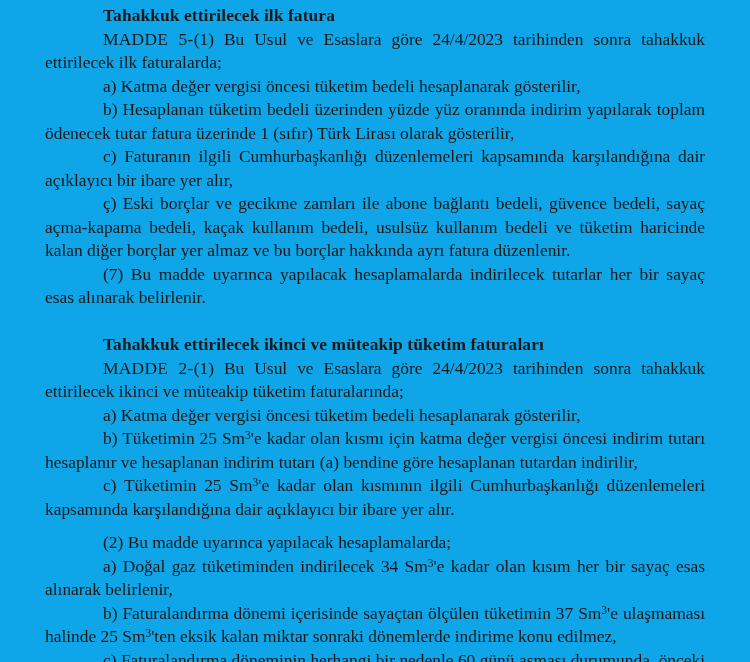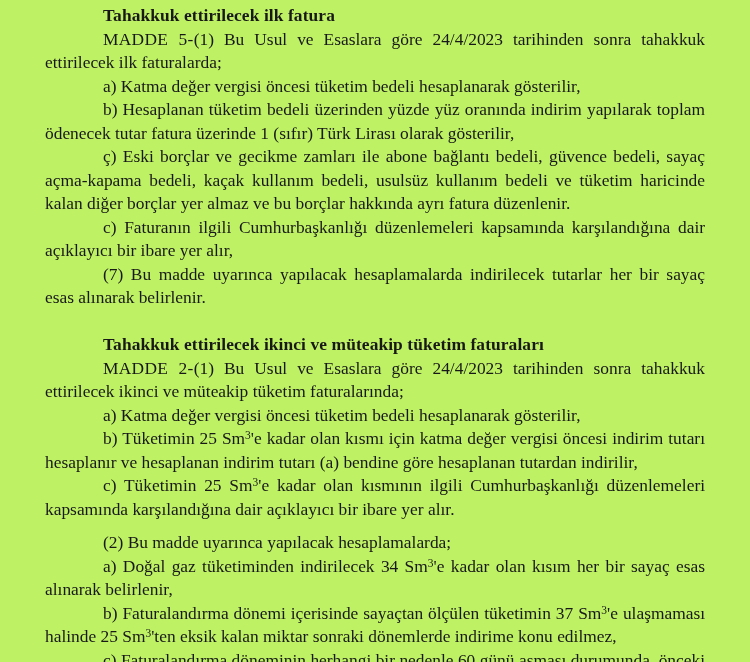--- a/index.html
+++ b/index.html
@@ -15,21 +15,21 @@
     font-family: "Liberation Serif", "DejaVu Serif", serif;
     color: #1c1c1c;
     -webkit-font-smoothing: antialiased;
   }
   .page {
     width: 750px;
     height: 662px;
     box-sizing: border-box;
     padding: 4px 45px 12px 45px;
     position: relative;
-    background: #bef264;
+    background: #0ea5e9;
   }
   .doc-body {
     font-size: 17.4px;
     line-height: 23.5px;
     text-align: justify;
     text-justify: inter-word;
     color: #181818;
   }
   p {
     margin: 0;
@@ -72,23 +72,23 @@
 
     <p class="para">
       <span class="madde">MADDE 5-</span><span>(1)</span>
       <span>Bu Usul ve Esaslara göre 24/4/2023 tarihinden sonra tahakkuk ettirilecek ilk faturalarda;</span>
     </p>
 
     <p class="para">a) Katma değer vergisi öncesi tüketim bedeli hesaplanarak gösterilir,</p>
 
     <p class="para">b) Hesaplanan tüketim bedeli üzerinden yüzde yüz oranında indirim yapılarak toplam ödenecek tutar fatura üzerinde 1 (sıfır) Türk Lirası olarak gösterilir,</p>
 
+    <p class="para">c) Faturanın ilgili Cumhurbaşkanlığı düzenlemeleri kapsamında karşılandığına dair açıklayıcı bir ibare yer alır,</p>
+
     <p class="para">ç) Eski borçlar ve gecikme zamları ile abone bağlantı bedeli, güvence bedeli, sayaç açma-kapama bedeli, kaçak kullanım bedeli, usulsüz kullanım bedeli ve tüketim haricinde kalan diğer borçlar yer almaz ve bu borçlar hakkında ayrı fatura düzenlenir.</p>
-
-    <p class="para">c) Faturanın ilgili Cumhurbaşkanlığı düzenlemeleri kapsamında karşılandığına dair açıklayıcı bir ibare yer alır,</p>
 
     <p class="para">(7) Bu madde uyarınca yapılacak hesaplamalarda indirilecek tutarlar her bir sayaç esas alınarak belirlenir.</p>
 
     <div class="spacer-line"></div>
 
     <p class="heading">Tahakkuk ettirilecek ikinci ve müteakip tüketim faturaları</p>
 
     <p class="para">
       <span class="madde">MADDE 2-</span><span>(1)</span>
       <span>Bu Usul ve Esaslara göre 24/4/2023 tarihinden sonra tahakkuk ettirilecek ikinci ve müteakip tüketim faturalarında;</span>

